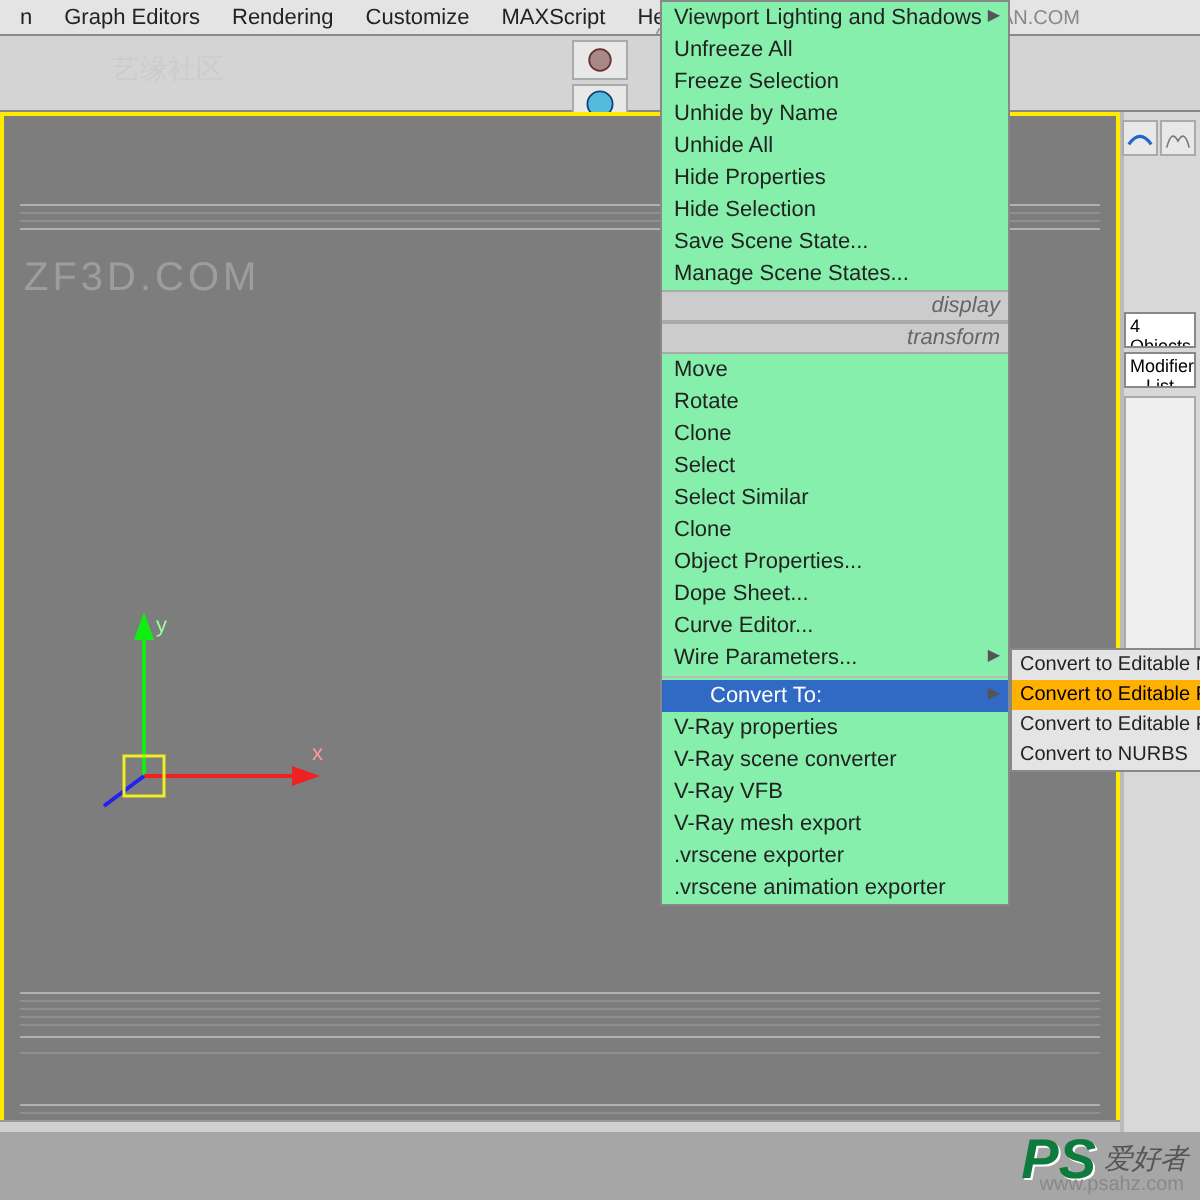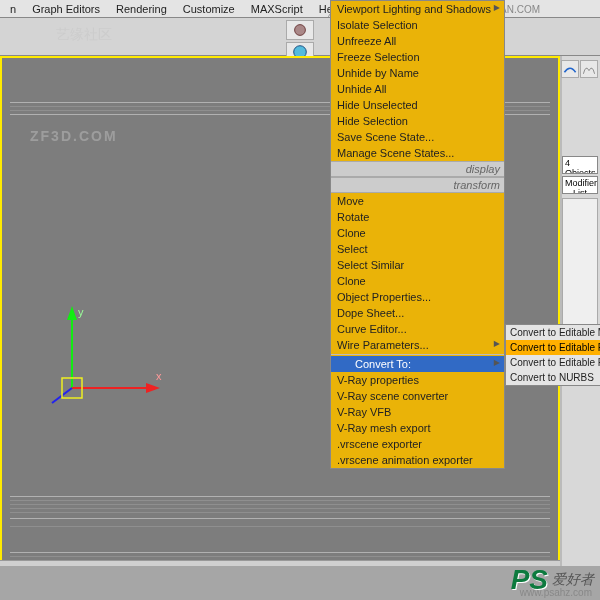--- a/index.html
+++ b/index.html
@@ -6,24 +6,24 @@
 body { width: 600px; height: 600px; background: #a6a6a6; overflow: hidden; position: relative; }
 .menubar { height: 18px; background: #e4e4e4; display: flex; align-items: center; padding-left: 2px; border-bottom: 1px solid #888; }
 .menubar span { padding: 2px 8px; color: #222; }
 .toolbar { height: 38px; background: #d4d4d4; display: flex; align-items: center; padding: 2px 4px; gap: 2px; border-bottom: 1px solid #888; flex-direction: column; }
 .tbtn { width: 28px; height: 28px; background: #e8e8e8; border: 1px solid #aaa; display: flex; align-items: center; justify-content: center; }
 .tbtn svg { width: 18px; height: 18px; }
 .dropdown { height: 40px; background: #7dd3fc; border: 1px solid #888; padding: 2px 16px 18px 4px; font-size: 11px; position: relative; min-width: 50px; }
 .dropdown::after { content: "▼"; position: absolute; right: 3px; font-size: 8px; color: #555; }
 .viewport { position: absolute; top: 56px; left: 0; width: 560px; height: 510px; background: #7d7d7d; border: 2px solid #ffea00; }
 .gizmo { position: absolute; left: 40px; top: 240px; }
-.watermark { position: absolute; top: 70px; left: 10px; color: rgba(255,255,255,0.25); font-size: 14px; font-weight: bold; letter-spacing: 2px; margin-left: 18px; }
+.watermark { position: absolute; top: 70px; left: 10px; color: rgba(255,255,255,0.25); font-size: 20px; font-weight: normal; letter-spacing: 2px; }
 .wm2 { position: absolute; top: 4px; right: 60px; color: #888; font-size: 10px; }
 .wm3 { position: absolute; top: 4px; right: 200px; color: #999; font-size: 12px; }
-.context-menu { position: absolute; top: 0; left: 330px; width: 175px; background: #eab308; border: 1px solid #888; z-index: 10; }
+.context-menu { position: absolute; top: 0; left: 330px; width: 175px; background: #86efac; border: 1px solid #888; z-index: 10; }
 .menu-item { padding: 2px 6px; color: #222; cursor: default; border-bottom: 0; position: relative; }
 .menu-item.arrow::after { content: "▶"; position: absolute; right: 4px; font-size: 8px; color: #555; }
 .menu-sep { height: 1px; background: #bbb; margin: 1px 0; }
 .menu-header { text-align: right; padding: 1px 4px; background: #ccc; font-style: italic; color: #666; border-top: 1px solid #aaa; border-bottom: 1px solid #aaa; }
 .menu-item.highlight { background: #316ac5; color: #fff; padding-left: 24px; }
 .submenu { position: absolute; top: 324px; left: 505px; width: 125px; background: #e4e4e4; border: 1px solid #888; z-index: 11; }
 .sub-item { padding: 2px 4px; font-size: 10px; color: #222; }
 .sub-item.highlight { background: #ffb000; color: #000; }
 .right-panel { position: absolute; right: 0; top: 56px; width: 40px; height: 510px; background: #d8d8d8; border-left: 2px solid #bbb; }
 .panel-box { position: absolute; right: 2px; top: 100px; width: 36px; height: 18px; background: #fff; border: 1px solid #888; padding: 1px 2px; font-size: 9px; overflow: hidden; }
@@ -162,26 +162,25 @@
   <div class="panel-ctrl">
     <div></div>
     <div></div>
     <div></div>
     <div></div>
   </div>
 </div>
 
 <div class="context-menu">
   <div class="menu-item arrow">Viewport Lighting and Shadows</div>
-  <div class="menu-item">Isolate Selection</div>
   <div class="menu-item">Unfreeze All</div>
   <div class="menu-item">Freeze Selection</div>
   <div class="menu-item">Unhide by Name</div>
   <div class="menu-item">Unhide All</div>
-  <div class="menu-item">Hide Unselected</div>
+  <div class="menu-item">Hide Properties</div>
   <div class="menu-item">Hide Selection</div>
   <div class="menu-item">Save Scene State...</div>
   <div class="menu-item">Manage Scene States...</div>
   <div class="menu-header">display</div>
   <div class="menu-header">transform</div>
   <div class="menu-item">Move</div>
   <div class="menu-item">Rotate</div>
   <div class="menu-item">Clone</div>
   <div class="menu-item">Select</div>
   <div class="menu-item">Select Similar</div>

